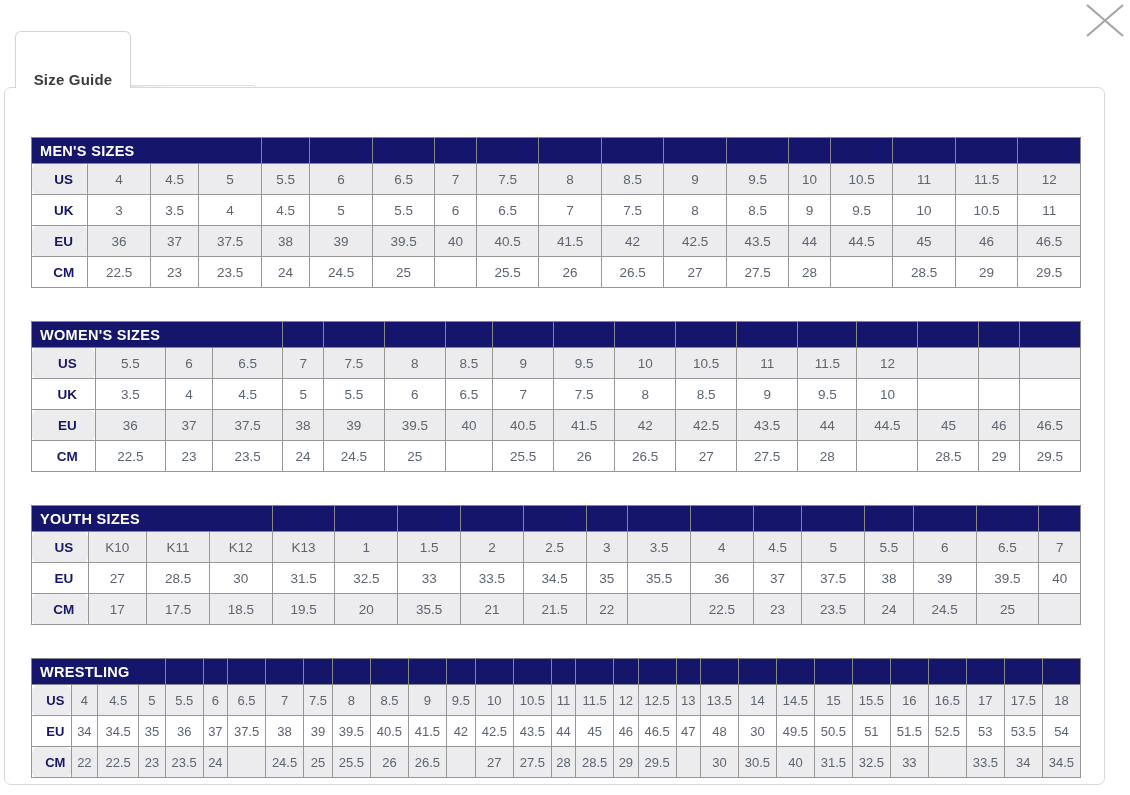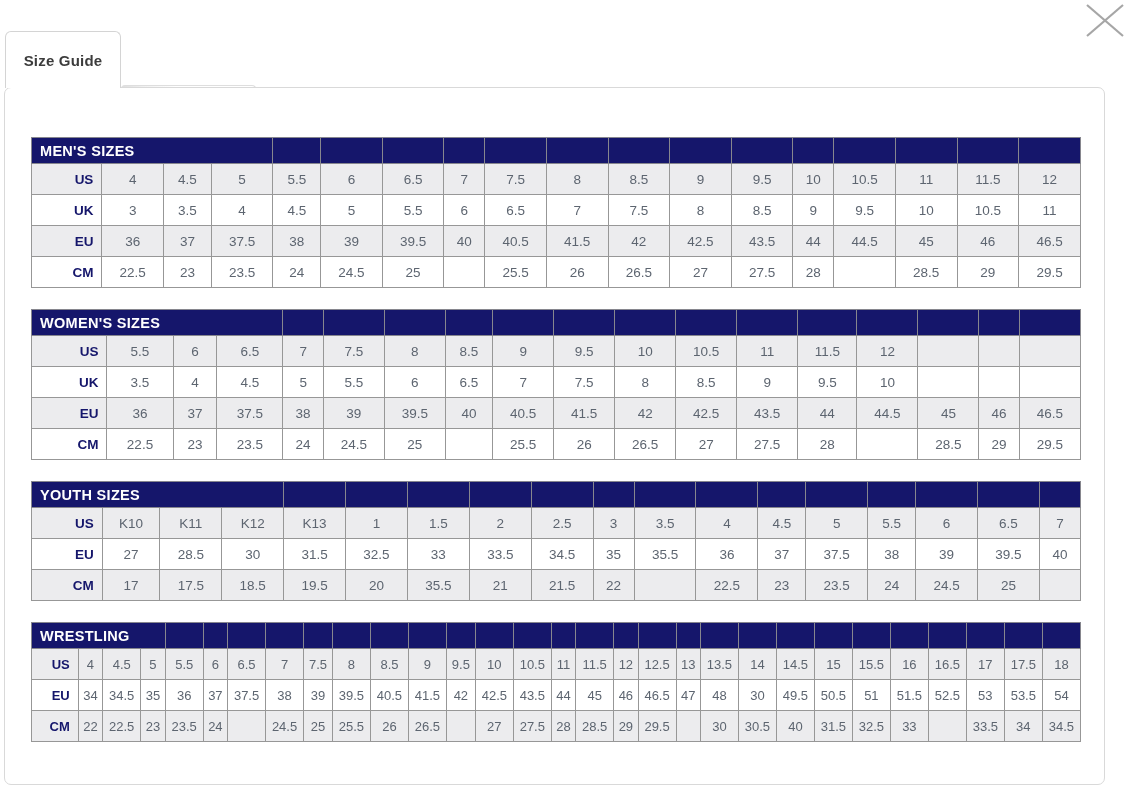--- a/index.html
+++ b/index.html
@@ -20,55 +20,55 @@
     position:absolute;left:1083px;top:2px;width:44px;height:38px;
     background:none;border:none;padding:0;cursor:pointer;z-index:5;
   }
   
   .tab{
     position:absolute;display:flex;align-items:center;justify-content:center;
     background:#fff;color:#3c3c3c;font-size:15px;font-weight:700;letter-spacing:.2px;
     cursor:pointer;box-sizing:border-box;
   }
   .tab-active{
-    left:5px;top:31px;width:116px;height:57px;z-index:3;
-    border:1px solid #d4d4d4;border-bottom:none;border-radius:6px 6px 0 0;
+    left:15px;top:31px;width:116px;height:57px;z-index:3;
+    border:1px solid #d4d4d4;border-bottom:none;border-radius:6px 6px 0 0;align-items:flex-end;
   }
   .tab-inactive{
     left:121px;top:42px;width:135px;height:46px;z-index:1;
     border:1px solid #dedede;border-bottom:none;border-radius:4px 4px 0 0;
     background:linear-gradient(103deg,#e0e0e0 2%,#f1f1f1 16%,#ffffff 38%);
     margin-top:43px;
   }
   
   .panel{
     position:absolute;left:4px;top:87px;width:1101px;height:698px;
     background:#fff;border:1px solid var(--panel-border);border-radius:7px;
     box-sizing:border-box;z-index:2;
   }
   .tables-wrap{position:absolute;left:26px;top:49px;width:1050px;}
   table.size-table{
-    width:100%;border-collapse:collapse;margin-bottom:21px;
+    width:100%;border-collapse:collapse;margin-bottom:33px;
     font-family:"Liberation Sans","DejaVu Sans",sans-serif;
   }
   table.size-table th{
     background:var(--navy);border:1px solid #86868e;
     height:17px;padding:4px 8px;box-sizing:content-box;
   }
   table.size-table th.title{
     color:#ffffff;text-align:left;font-size:14.5px;font-weight:700;
     letter-spacing:.3px;white-space:nowrap;
   }
   table.size-table td{
     border:1px solid var(--cell-border);text-align:center;
     font-size:13.5px;color:var(--cell-text);
     height:18px;padding:6px 3px;white-space:nowrap;
   }
   table.size-table td.row-label{
-    font-weight:700;color:var(--navy);text-align:right;padding-left:8px;padding-right:8px;
+    font-weight:700;color:var(--navy);text-align:center;padding-left:8px;padding-right:0;border-radius:6px;
   }
   table.size-table tbody tr:nth-child(odd) td{background:var(--stripe);}
   table.size-table tbody tr:nth-child(even) td{background:#ffffff;}
   table.wrestling td{padding:6px 2px;font-size:13px;}
 </style>
 </head>
 <body>
 
 <button class="close-btn" aria-label="Close">
   <svg width="44" height="38" viewBox="0 0 44 38">

